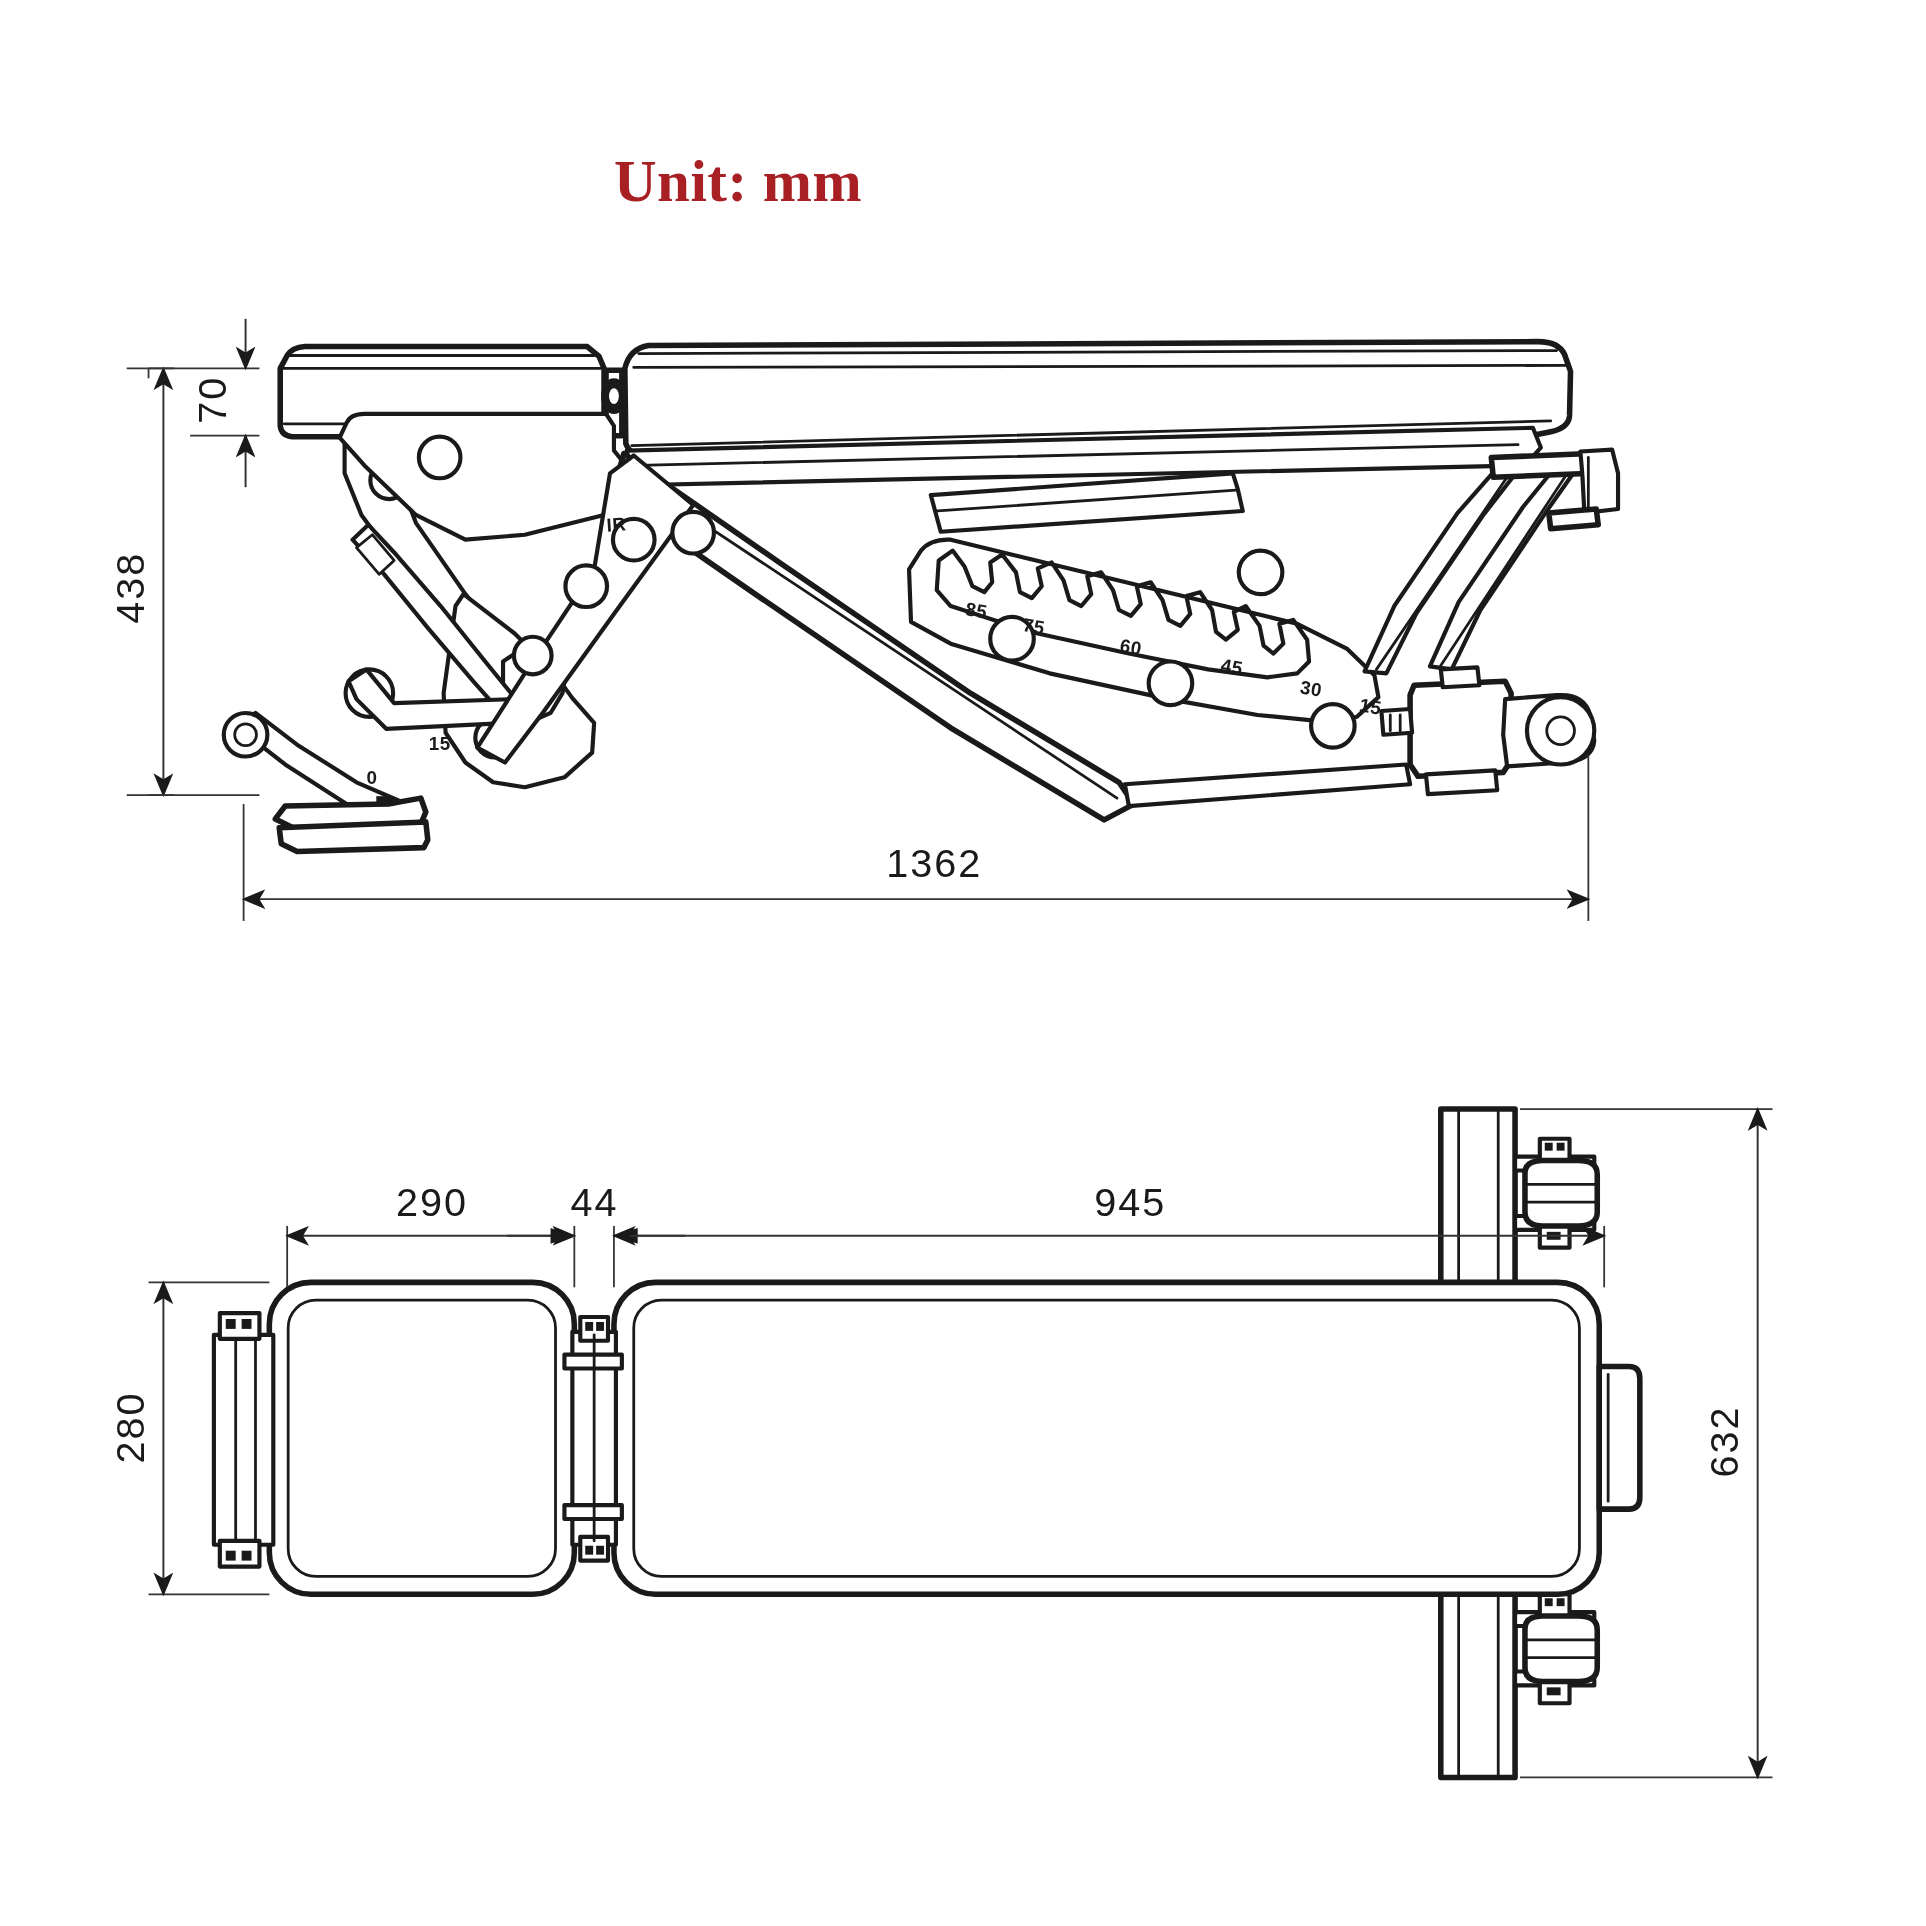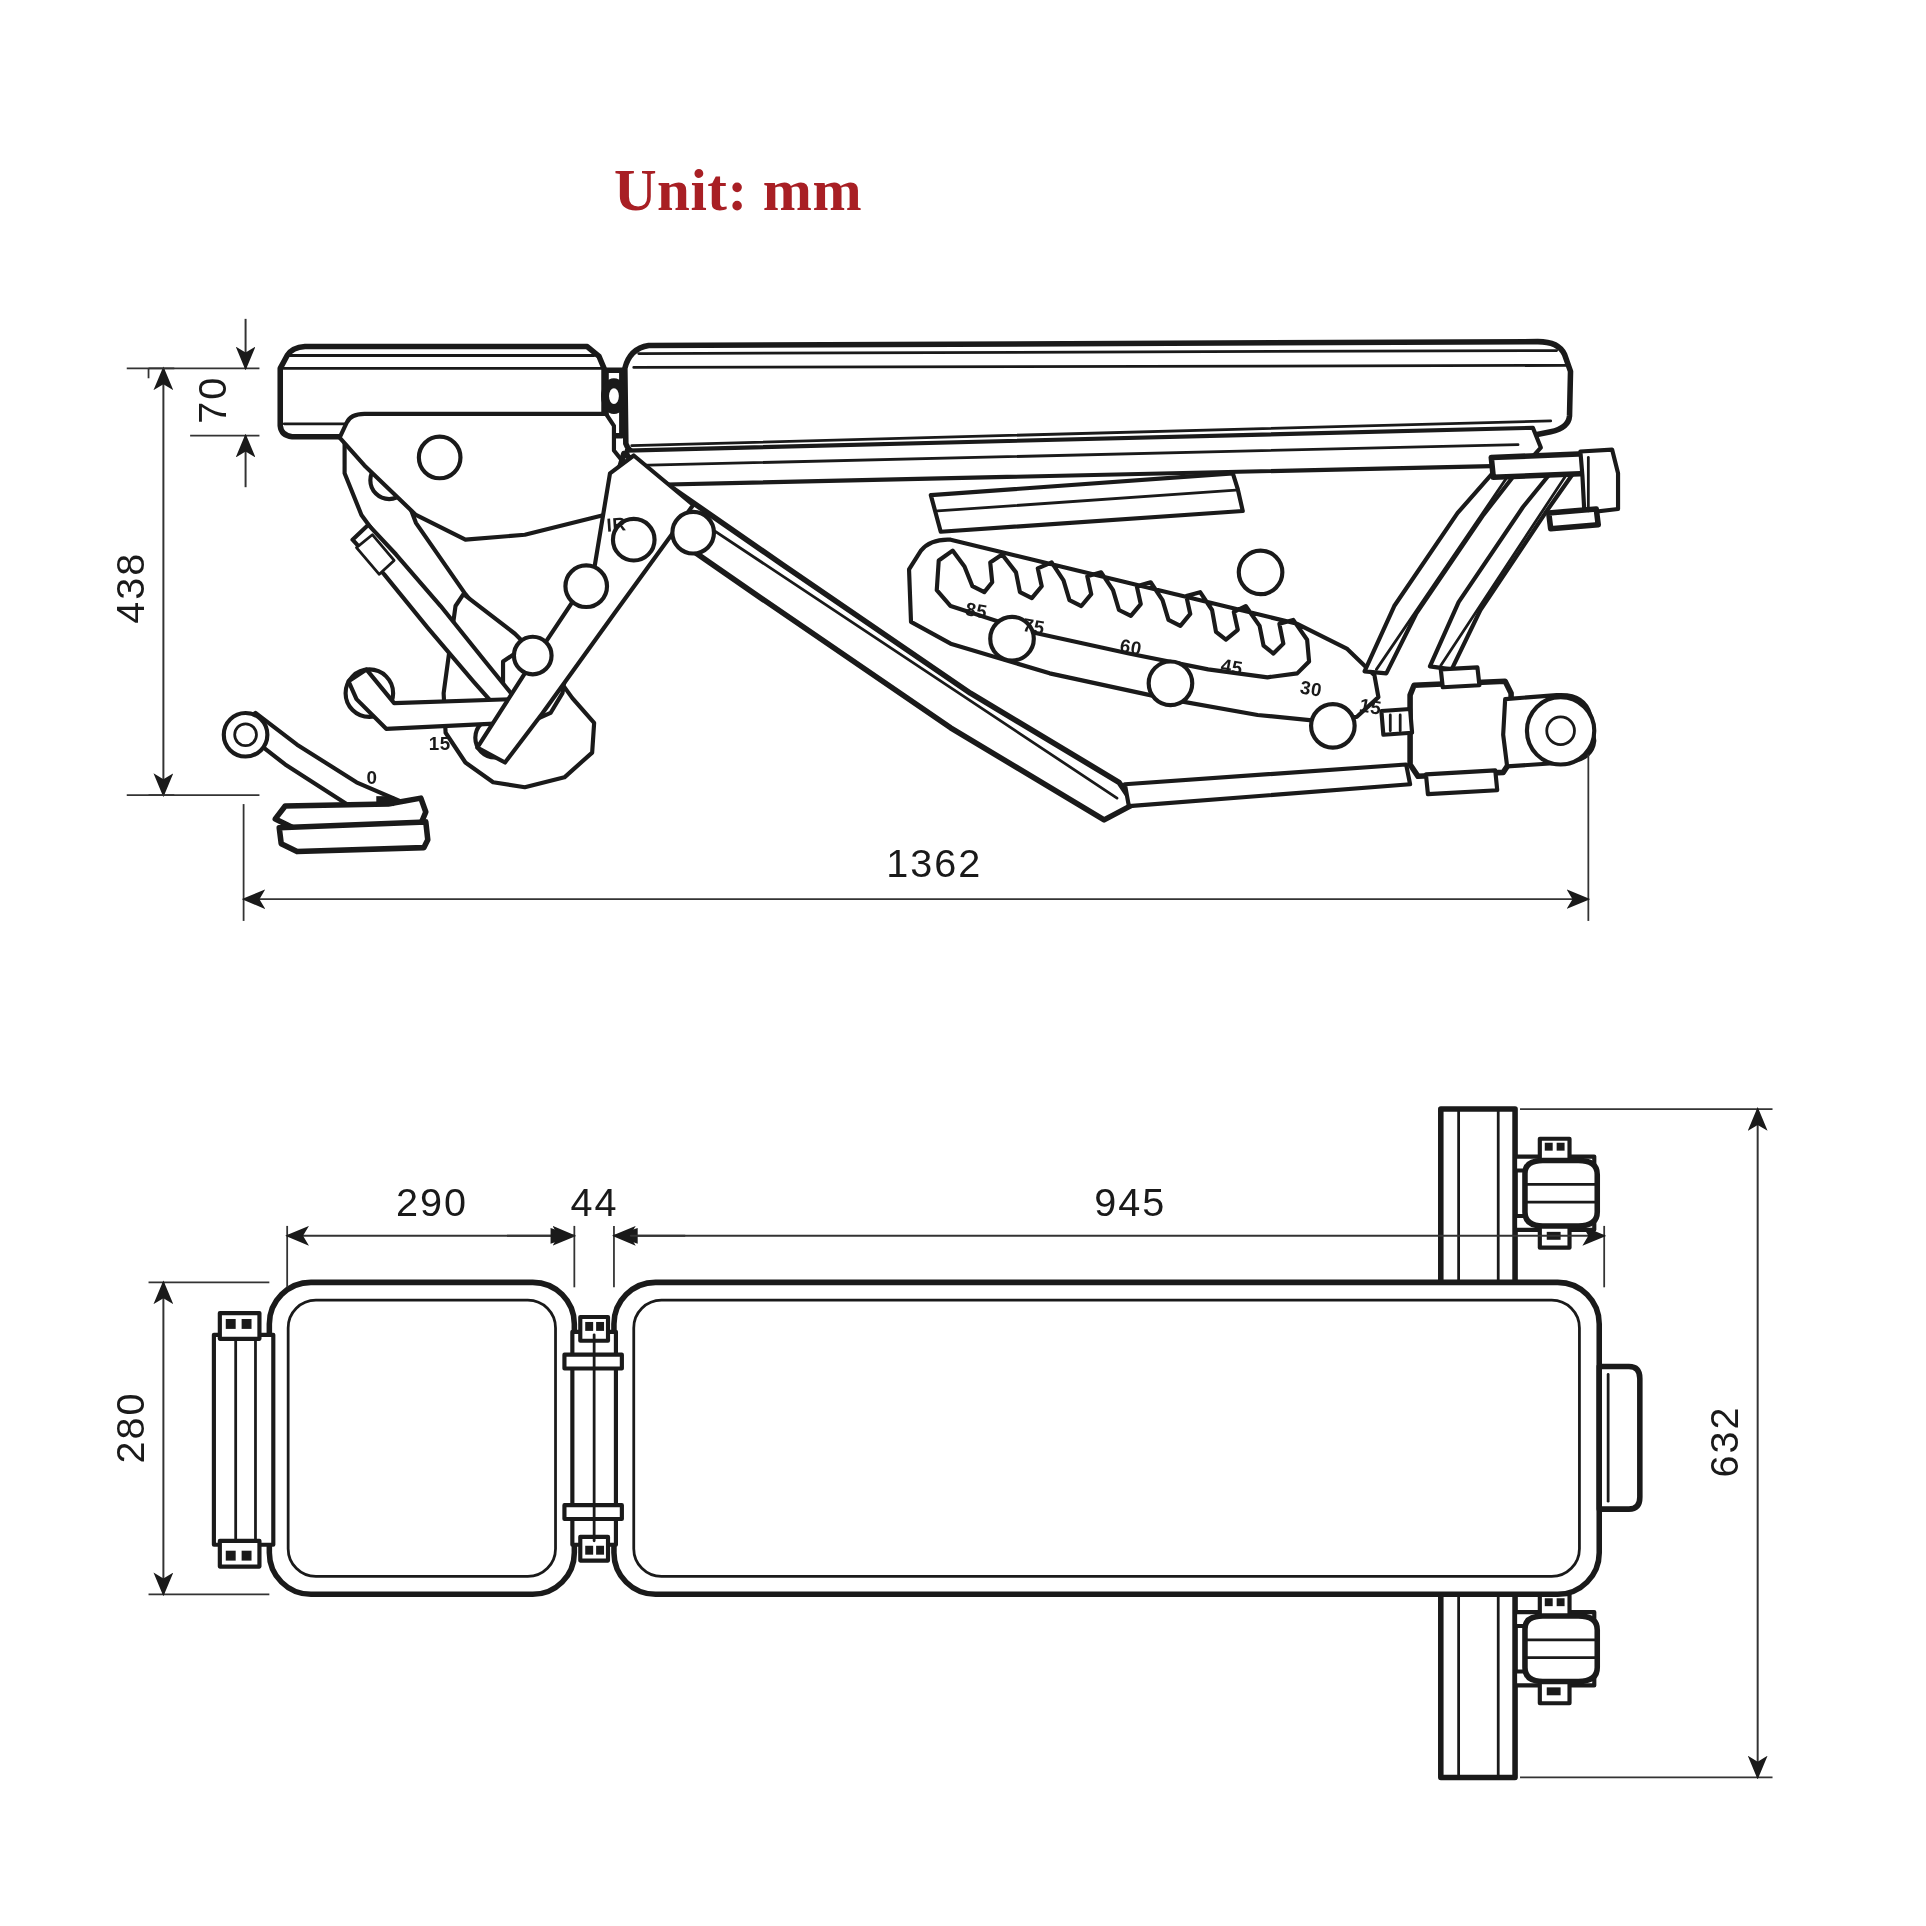--- a/index.html
+++ b/index.html
@@ -25,21 +25,21 @@
   #drawing {
     position: absolute;
     left: 0; top: 0;
     width: 1927px;
     height: 1927px;
     display: block;
   }
   .unit-title {
     position: absolute;
     left: 614px;
-    top: 156px;
+    top: 147px;
     font-family: "Liberation Serif", "DejaVu Serif", serif;
     font-weight: 700;
     font-size: 59px;
     letter-spacing: 0.5px;
     color: #a81f24;
     white-space: nowrap;
     user-select: none;
   }
 </style>
 </head>

